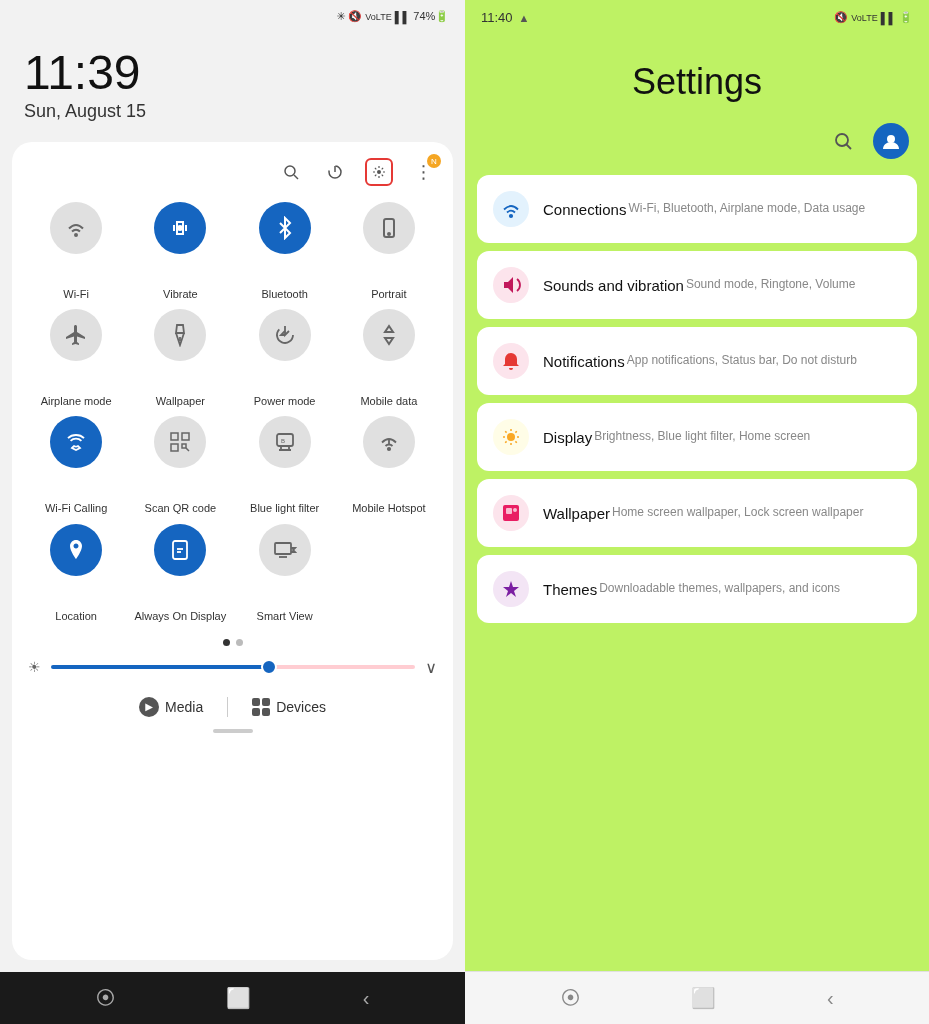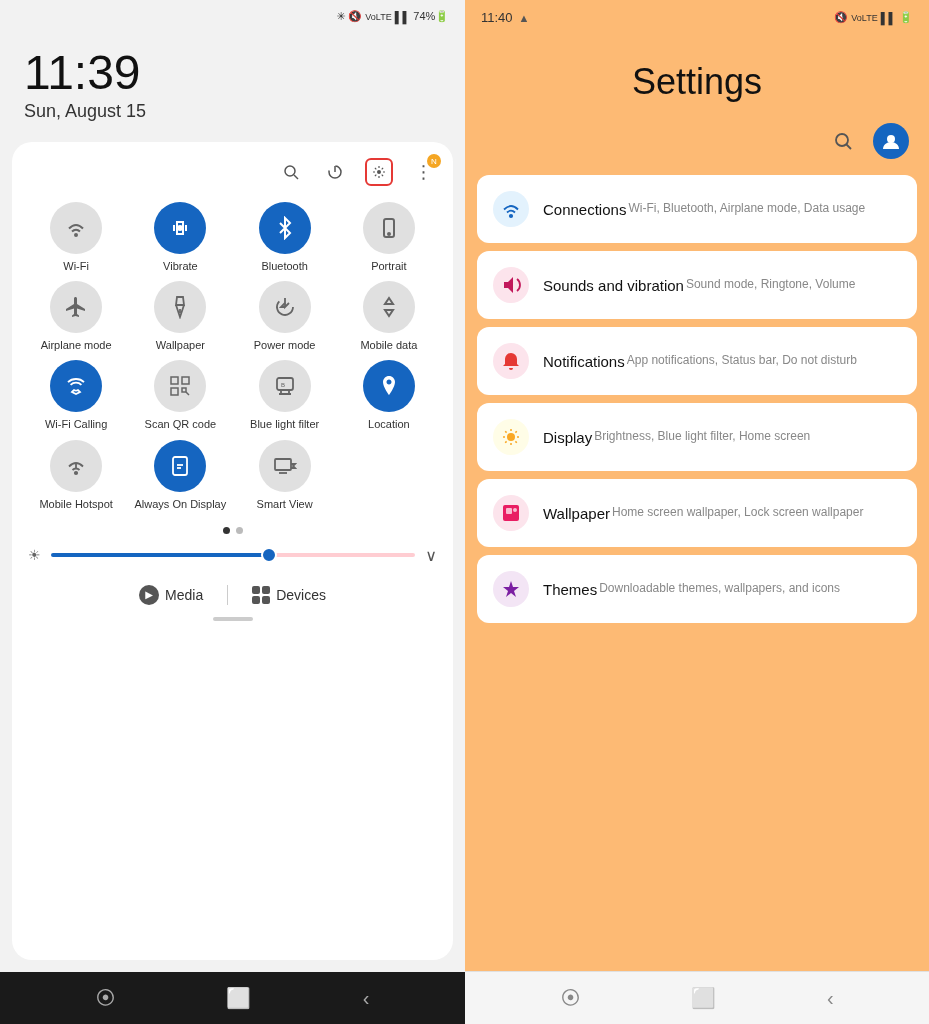--- a/index.html
+++ b/index.html
@@ -139,20 +139,21 @@
     .quick-icon.inactive {
       background: #e0e0e0;
       color: #555;
     }
 
     .quick-label {
       font-size: 11px;
       color: #333;
       text-align: center;
       line-height: 1.2;
+      margin-top: 28px;
     }
 
     .dots-indicator {
       display: flex;
       justify-content: center;
       gap: 6px;
       margin: 8px 0;
     }
 
     .dot {
@@ -269,21 +270,21 @@
     .nav-icon {
       color: #aaa;
       font-size: 20px;
       cursor: pointer;
     }
 
     
     .right-panel {
       width: 464px;
       height: 1024px;
-      background: #fdba74;
+      background: #bef264;
       display: flex;
       flex-direction: column;
     }
 
     .status-bar-right {
       display: flex;
       justify-content: space-between;
       align-items: center;
       padding: 10px 16px 6px;
       font-size: 12px;
@@ -573,38 +574,38 @@
           <svg width="24" height="24" viewBox="0 0 24 24" fill="none" stroke="#666" stroke-width="1.8">
             <rect x="4" y="4" width="16" height="12" rx="2"></rect>
             <path d="M8 16v4M16 16v4M6 20h12"></path>
             <text x="8" y="13" font-size="6" fill="#666" stroke="none">B</text>
           </svg>
         </div>
         <span class="quick-label">Blue light filter</span>
       </div>
 
       <div class="quick-item">
-        <div class="quick-icon active">
-          <svg width="24" height="24" viewBox="0 0 24 24" fill="white">
-            <path d="M12 2C8.7 2 6 4.7 6 8c0 5 6 13 6 13s6-8 6-13c0-3.3-2.7-6-6-6zm0 8.5c-1.4 0-2.5-1.1-2.5-2.5S10.6 5.5 12 5.5s2.5 1.1 2.5 2.5S13.4 10.5 12 10.5z"></path>
-          </svg>
-        </div>
-        <span class="quick-label">Location</span>
-      </div>
-
-      <div class="quick-item">
         <div class="quick-icon inactive">
           <svg width="24" height="24" viewBox="0 0 24 24" fill="none" stroke="#666" stroke-width="1.8">
             <path d="M5 12.5C7.2 10.3 9.5 9 12 9s4.8 1.3 7 3.5"></path>
             <path d="M8.5 16c.9-.9 2.1-1.5 3.5-1.5s2.6.6 3.5 1.5"></path>
             <circle cx="12" cy="19" r="1.2" fill="#666"></circle>
             <path d="M12 14v-4"></path>
           </svg>
         </div>
         <span class="quick-label">Mobile Hotspot</span>
+      </div>
+
+      <div class="quick-item">
+        <div class="quick-icon active">
+          <svg width="24" height="24" viewBox="0 0 24 24" fill="white">
+            <path d="M12 2C8.7 2 6 4.7 6 8c0 5 6 13 6 13s6-8 6-13c0-3.3-2.7-6-6-6zm0 8.5c-1.4 0-2.5-1.1-2.5-2.5S10.6 5.5 12 5.5s2.5 1.1 2.5 2.5S13.4 10.5 12 10.5z"></path>
+          </svg>
+        </div>
+        <span class="quick-label">Location</span>
       </div>
 
 
       <div class="quick-item">
         <div class="quick-icon active">
           <svg width="24" height="24" viewBox="0 0 24 24" fill="none" stroke="white" stroke-width="1.8">
             <rect x="5" y="3" width="14" height="18" rx="2"></rect>
             <line x1="9" y1="11" x2="15" y2="11"></line>
             <line x1="9" y1="14" x2="13" y2="14"></line>
           </svg>

